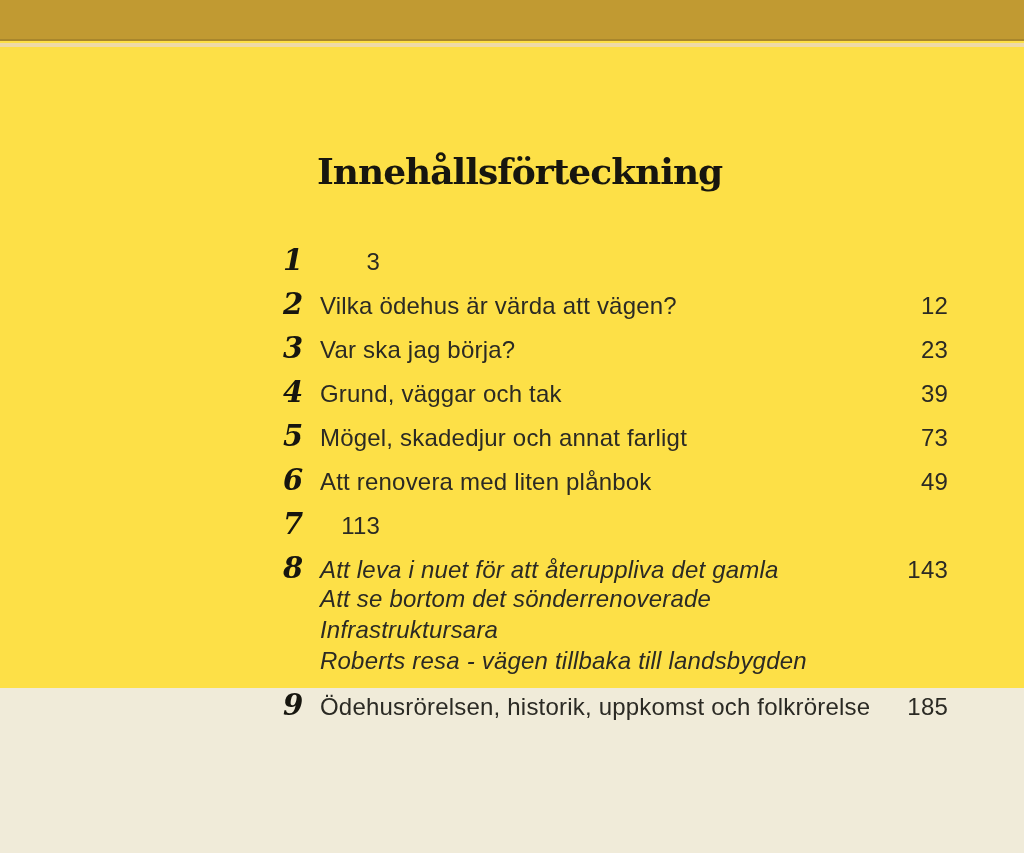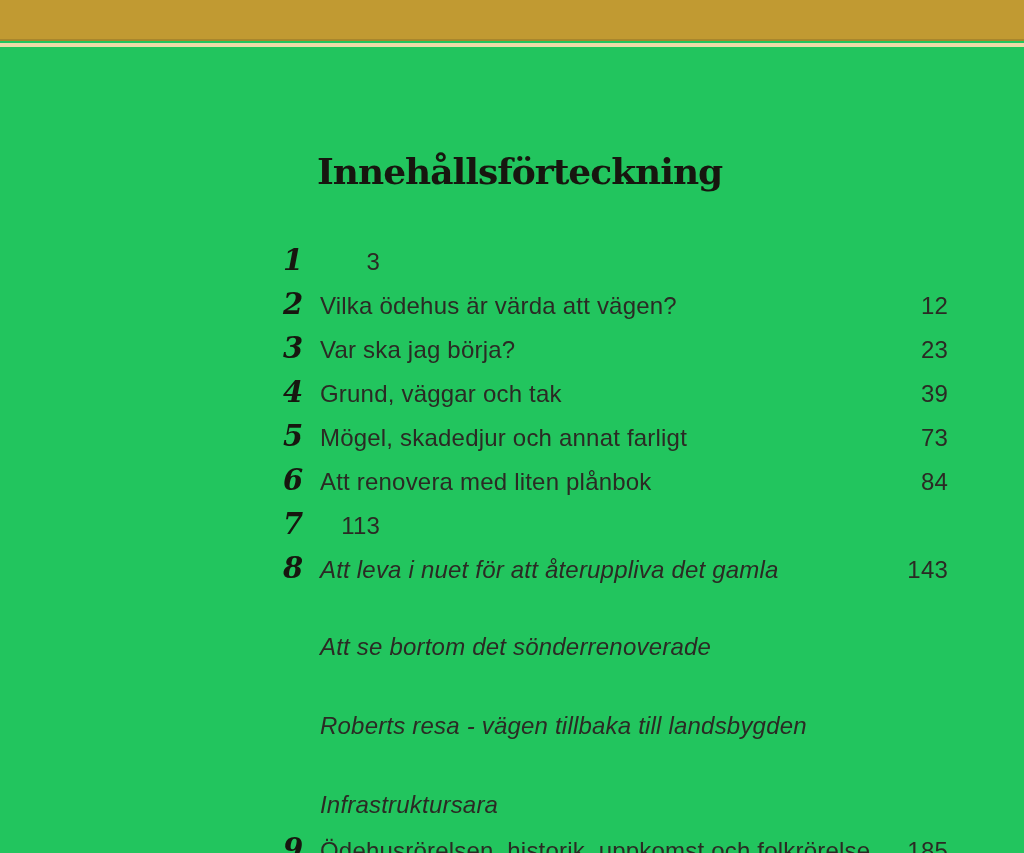--- a/index.html
+++ b/index.html
@@ -6,22 +6,22 @@
   html, body {
     width: 1024px;
     height: 853px;
     overflow: hidden;
     background: #f0ebd9;
     font-family: "Liberation Sans", sans-serif;
   }
   .page {
     position: relative;
     width: 1024px;
-    height: 853px;
-    background: #22c55e;
+    height: 688px;
+    background: #fde047;
     color: #26251f;
   }
   .top-bar {
     position: absolute;
     top: 0; left: 0;
     width: 100%;
     height: 41px;
     background: #c19a32;
     border-bottom: 2px solid #a8862d;
   }
@@ -72,21 +72,20 @@
   .page-num {
     flex: 0 0 60px;
     text-align: right;
     color: #2b2a24;
   }
   .toc-row.multiline .chap-title { font-style: italic; }
   .toc-row.multiline .subline {
     font-style: italic;
     line-height: 31px;
     color: #2b2a24;
-    margin-top: 48px;
   }
   .toc-row.multiline { margin-top: 2px; }
 </style>
 </head>
 <body>
 
 <div class="page">
 
   <div class="top-bar"></div>
   <div class="top-bar-strip"></div>
@@ -120,35 +119,35 @@
 
     <div class="toc-row">
       <span class="chap-num">5</span>
       <span class="chap-title">Mögel, skadedjur och annat farligt</span>
       <span class="page-num">73</span>
     </div>
 
     <div class="toc-row">
       <span class="chap-num">6</span>
       <span class="chap-title">Att renovera med liten plånbok</span>
-      <span class="page-num">84</span>
+      <span class="page-num">49</span>
     </div>
 
     <div class="toc-row">
       <span class="chap-num">7</span>
       <span class="page-num">113</span>
     </div>
 
     <div class="toc-row multiline">
       <span class="chap-num">8</span>
       <span class="chap-title">
         <span>Att leva i nuet för att återuppliva det gamla</span>
         <div class="subline">Att se bortom det sönderrenoverade</div>
+        <div class="subline">Infrastruktursara</div>
         <div class="subline">Roberts resa - vägen tillbaka till landsbygden</div>
-        <div class="subline">Infrastruktursara</div>
       </span>
       <span class="page-num">143</span>
     </div>
 
     <div class="toc-row">
       <span class="chap-num">9</span>
       <span class="chap-title">Ödehusrörelsen, historik, uppkomst och folkrörelse</span>
       <span class="page-num">185</span>
     </div>
 

